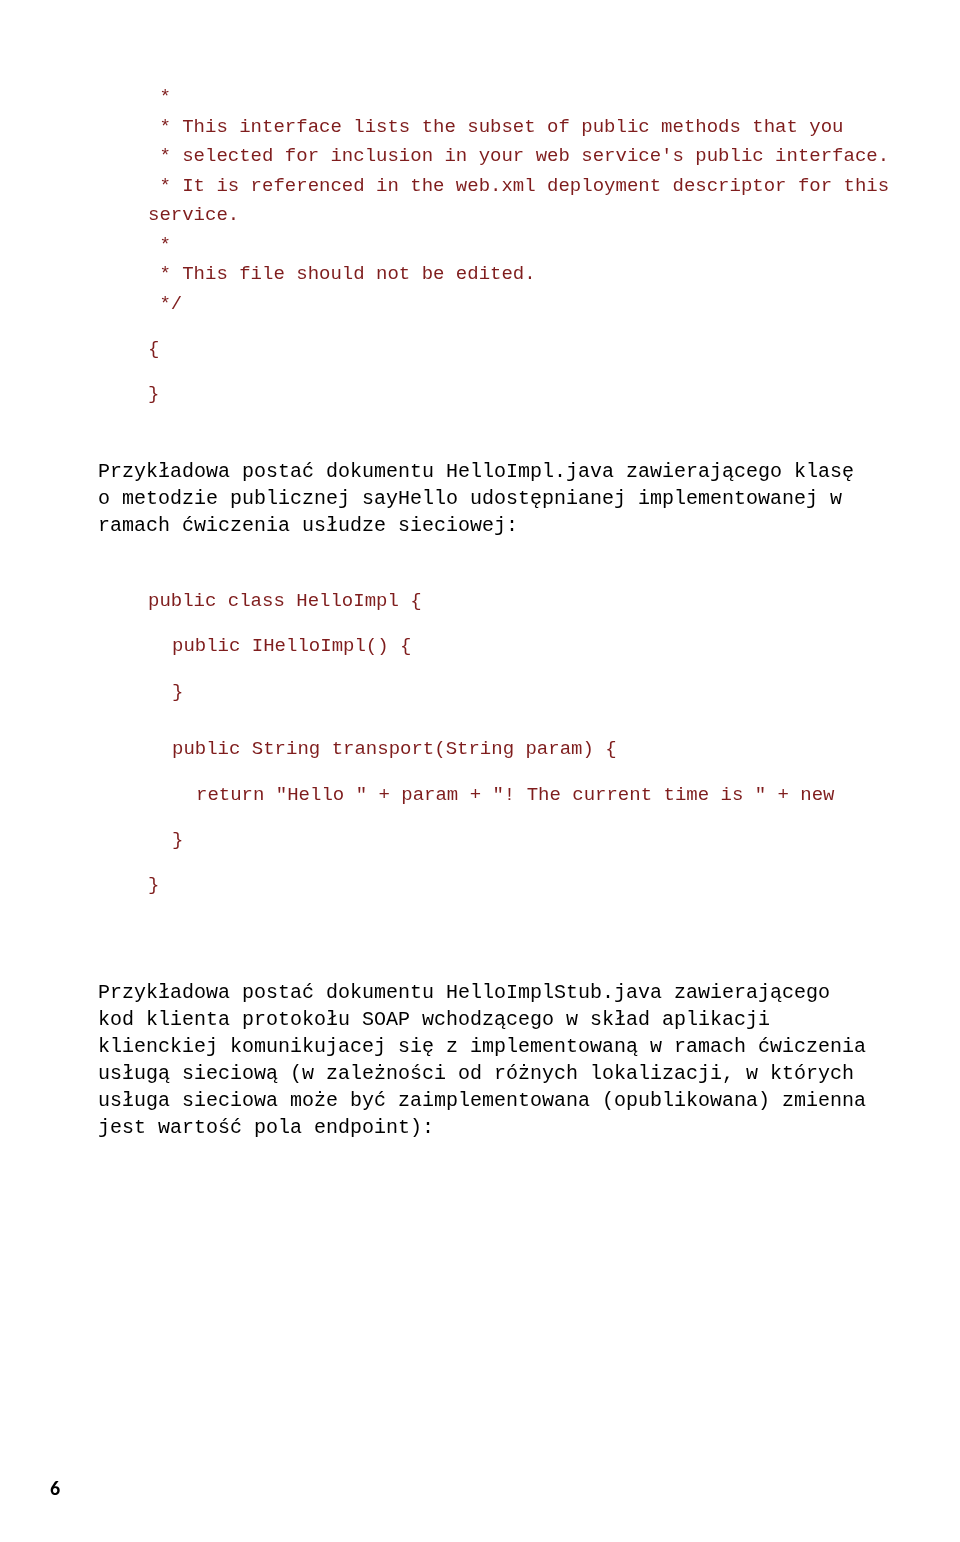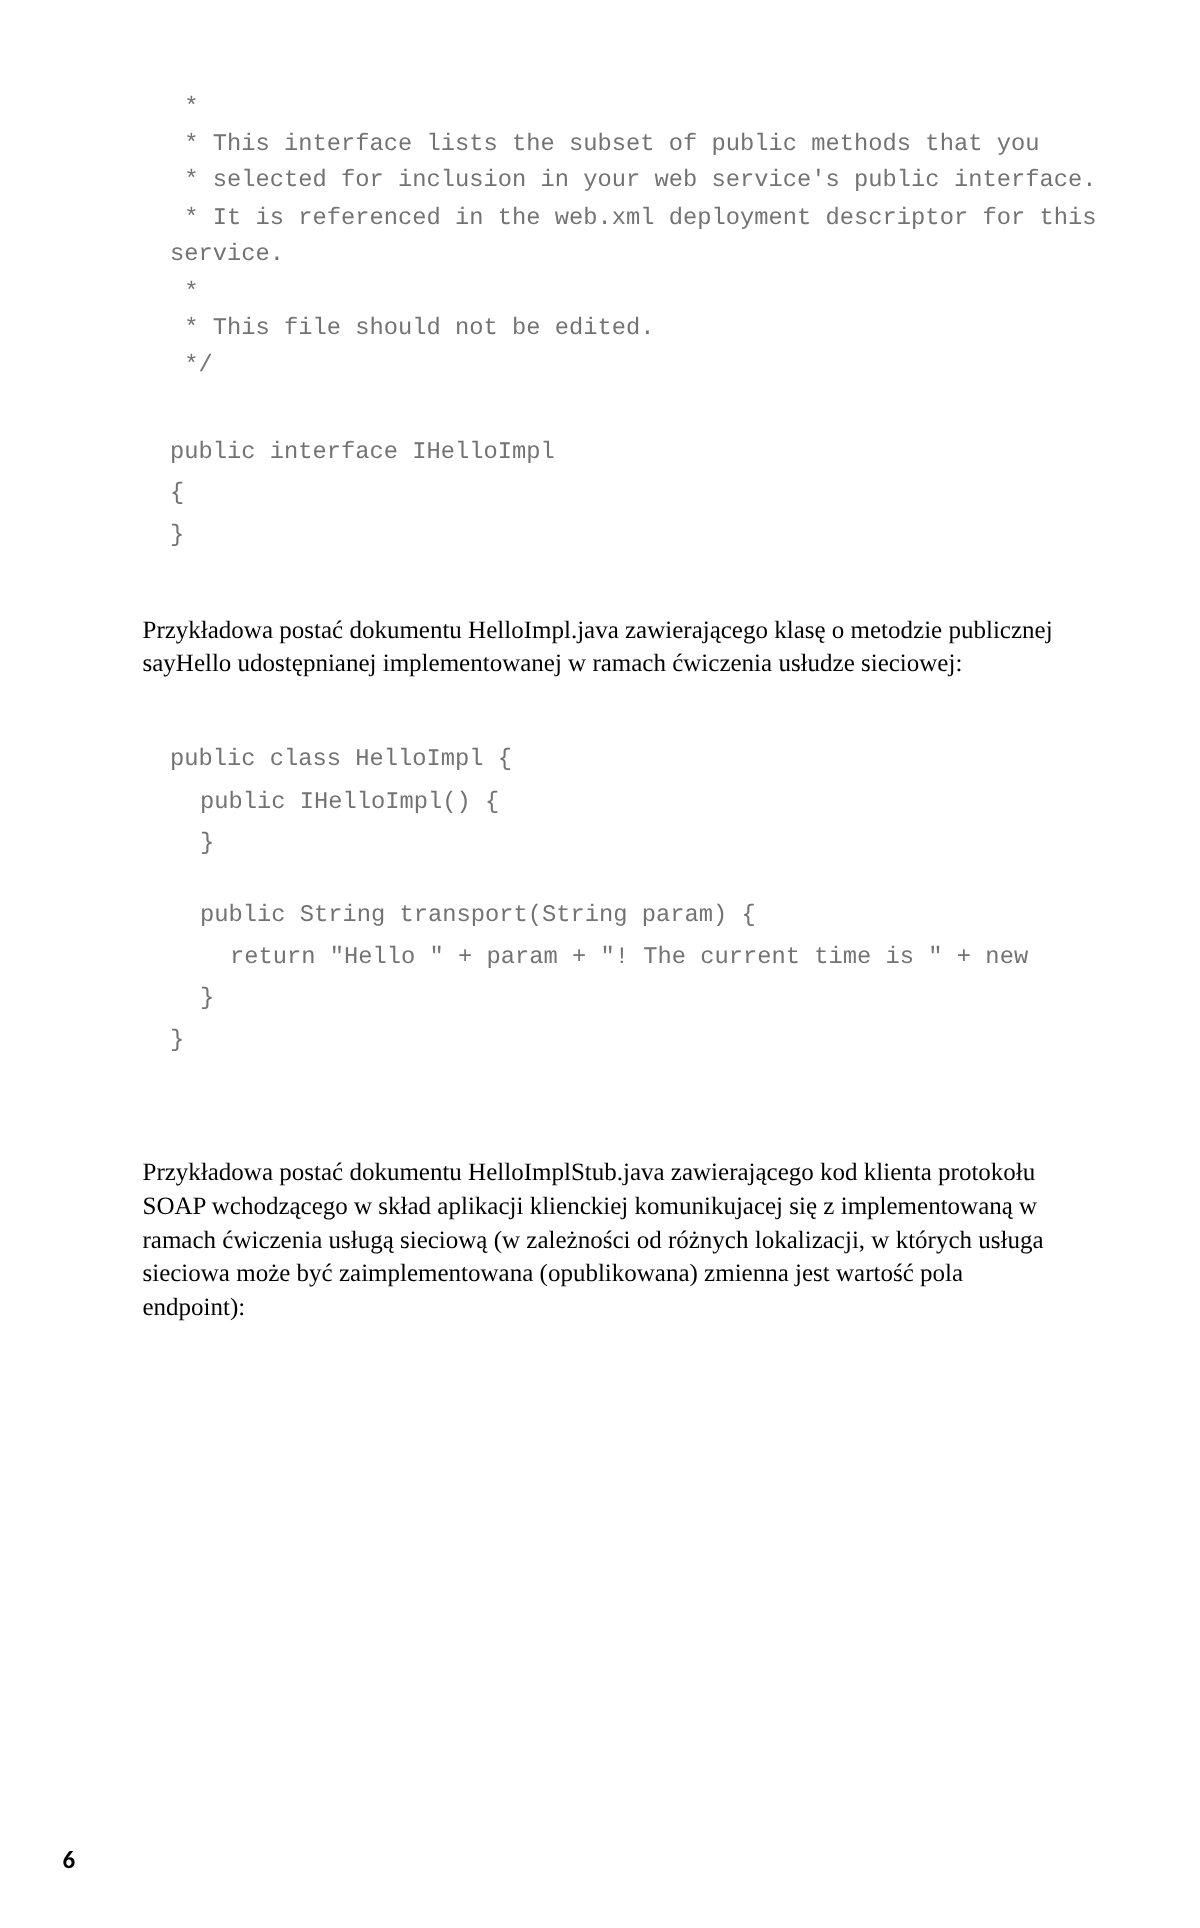--- a/index.html
+++ b/index.html
@@ -17,30 +17,30 @@
     padding: 38px 90px 60px 98px;
     box-sizing: border-box;
     width: 100%;
     height: 100%;
     position: relative;
   }
   .code {
     font-family: "Courier New", Courier, monospace;
     font-size: 19px;
     line-height: 1.55;
-    color: #737373;
+    color: #7f1d1d;
     white-space: pre;
-    margin: 4px;
+    margin: 16px;
   }
   .prose {
-    font-family: Liberation Serif, serif;
+    font-family: Liberation Mono, monospace;
     font-size: 20px;
     line-height: 1.35;
     color: #000;
-    margin: 16px;
+    margin: 0;
   }
   .gap-lg { margin-top: 40px; }
   .gap-md { margin-top: 28px; }
   .gap-block { margin-top: 48px; }
   .indent1 { padding-left: 34px; }
   .indent2 { padding-left: 58px; }
   .indent3 { padding-left: 82px; }
   .page-number {
     position: absolute;
     left: 50px;
@@ -59,21 +59,20 @@
   <div class="code indent1">
 <span> *</span>
 <span> * This interface lists the subset of public methods that you</span>
 <span> * selected for inclusion in your web service's public interface.</span>
 <span> * It is referenced in the web.xml deployment descriptor for this</span>
 <span>service.</span>
 <span> *</span>
 <span> * This file should not be edited.</span>
 <span> */</span></div>
 
-  <div class="code indent1 gap-lg">public interface IHelloImpl</div>
   <div class="code indent1">{</div>
   <div class="code indent1">}</div>
 
   <p class="prose gap-block">Przykładowa postać dokumentu HelloImpl.java zawierającego klasę o metodzie publicznej sayHello udostępnianej implementowanej w ramach ćwiczenia usłudze sieciowej:</p>
 
   <div class="code indent1 gap-block">public class HelloImpl {</div>
   <div class="code indent2">public IHelloImpl() {</div>
   <div class="code indent2">}</div>
   <div class="code indent2 gap-md">public String transport(String param) {</div>
   <div class="code indent3">return "Hello " + param + "! The current time is " + new</div>

